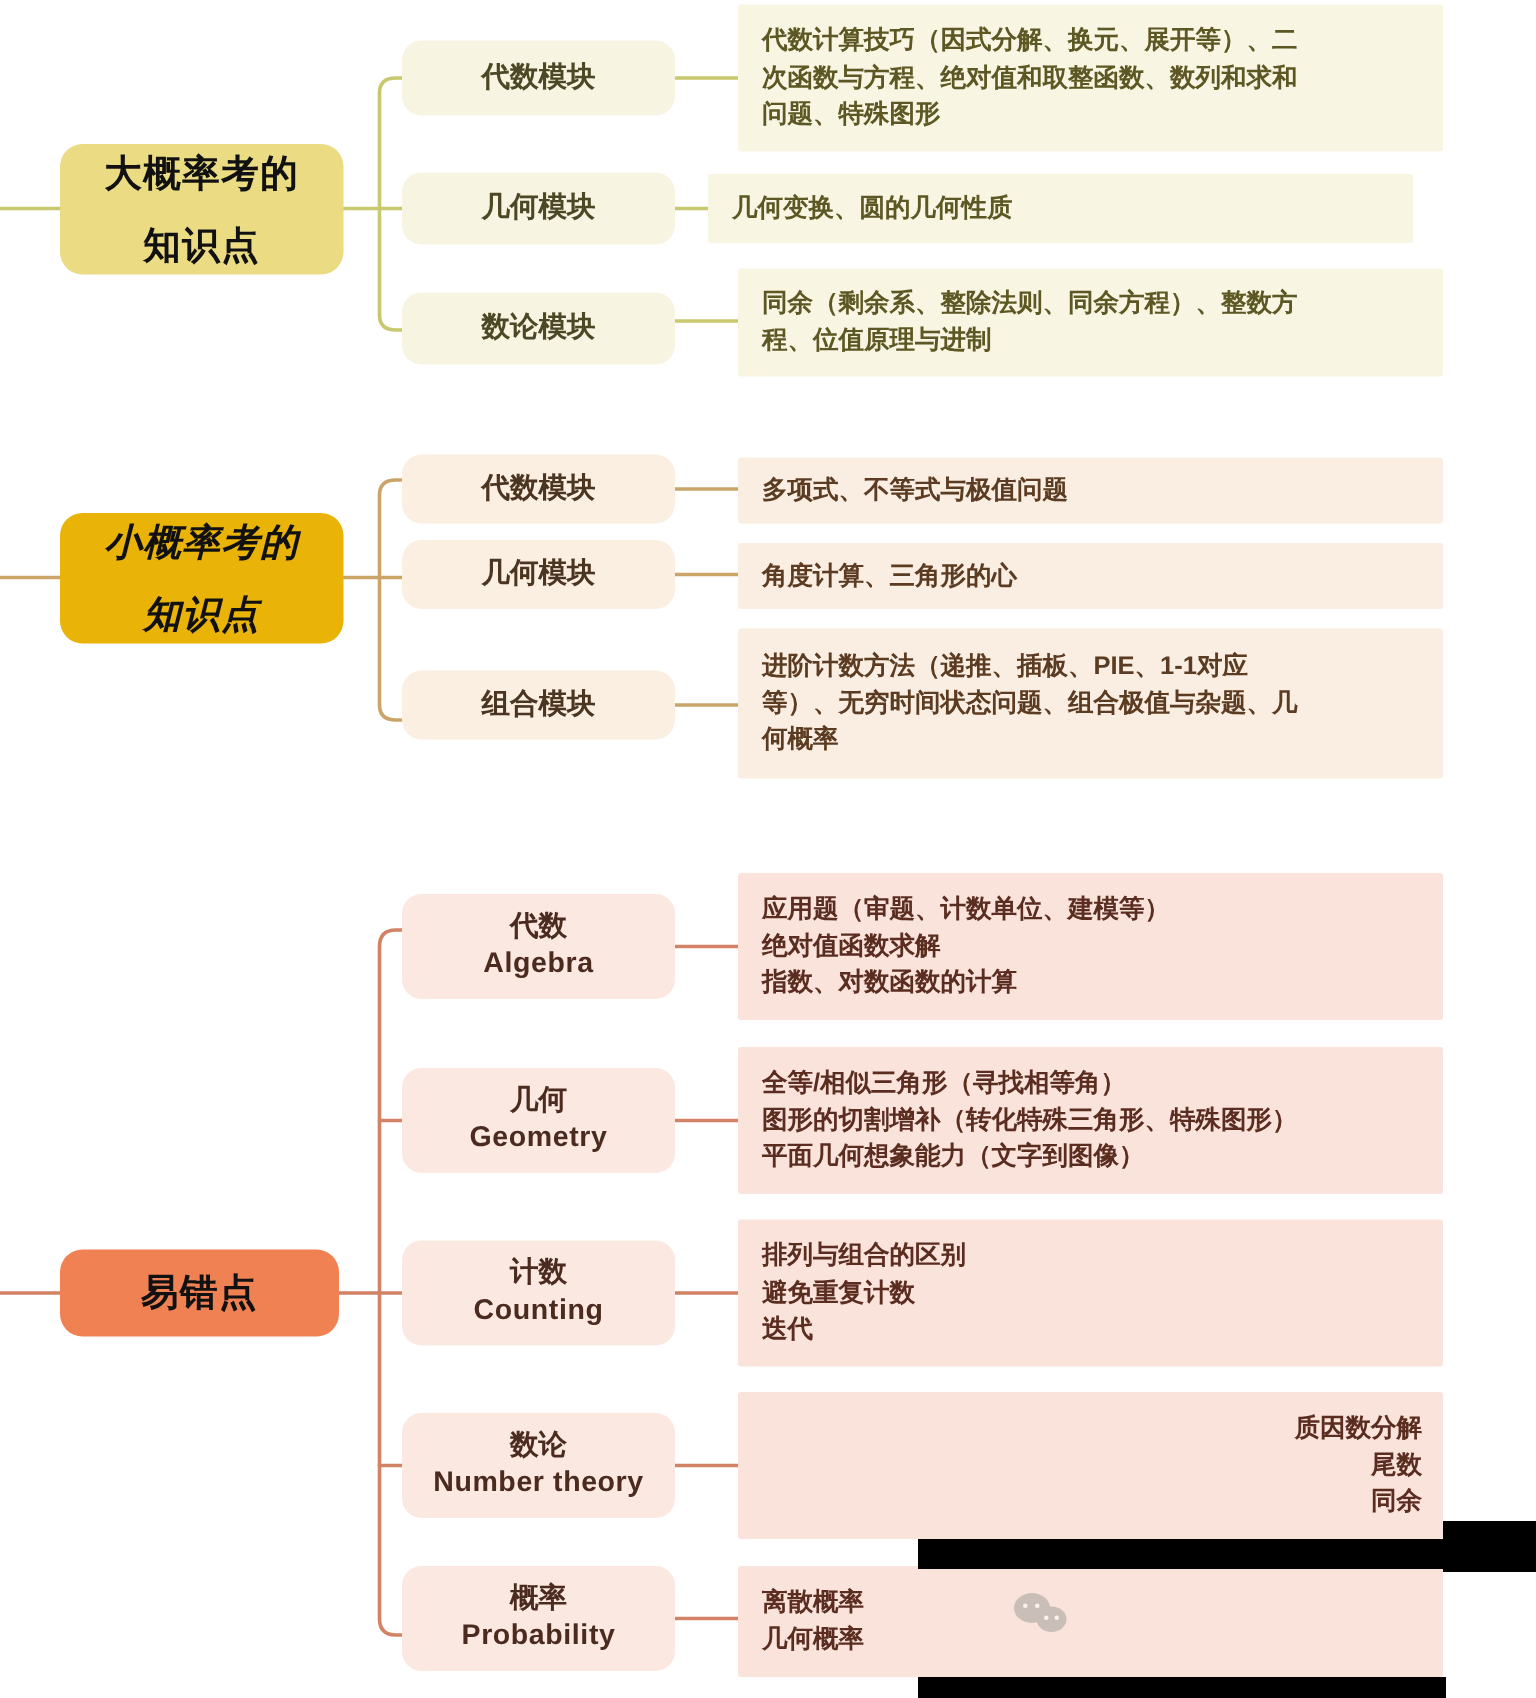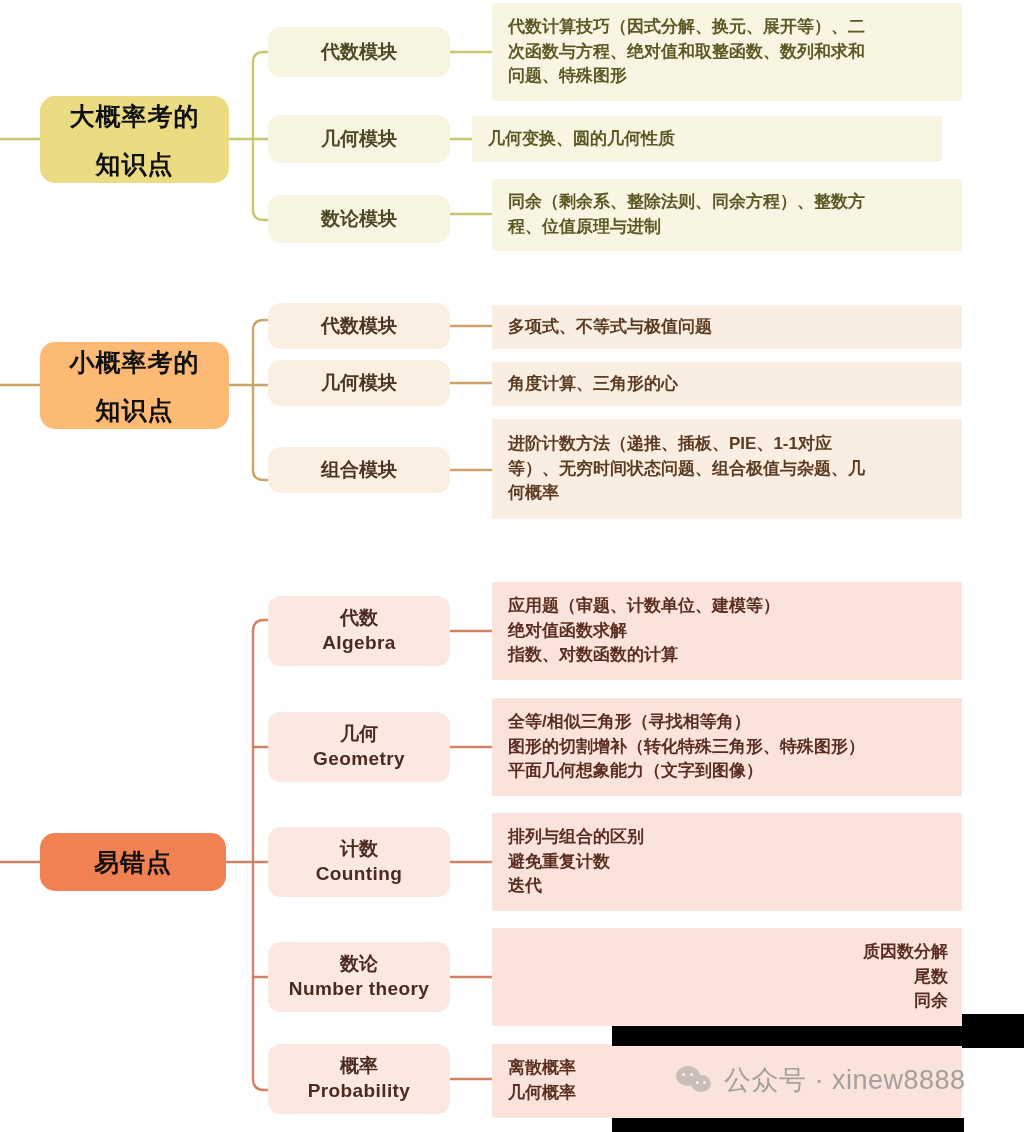--- a/index.html
+++ b/index.html
@@ -46,21 +46,21 @@
     text-align: center;
     font-weight: bold;
     font-size: 25px;
     line-height: 1.28;
     letter-spacing: 1px;
     color: #111111;
     border-radius: 15px;
     gap: 16px;
   }
   .root-yellow { background: #ebdb83; }
-  .root-orange { background: #fdba74; }
+  .root-orange { background: #eab308; font-style: italic; }
   .root-coral  { background: #f08153; }
 
   
   .mid {
     align-items: center;
     text-align: center;
     font-weight: bold;
     font-size: 19px;
     line-height: 1.30;
     border-radius: 13px;
@@ -307,16 +307,15 @@
 
   <div id="watermark">
     <span class="wm-logo">
       <span class="b1"></span>
       <span class="b2"></span>
       <span class="d d1"></span>
       <span class="d d2"></span>
       <span class="d d3"></span>
       <span class="d d4"></span>
     </span>
-    <span class="wm-text">公众号 · xinew8888</span>
   </div>
 
 </div>
 
 </body></html>

